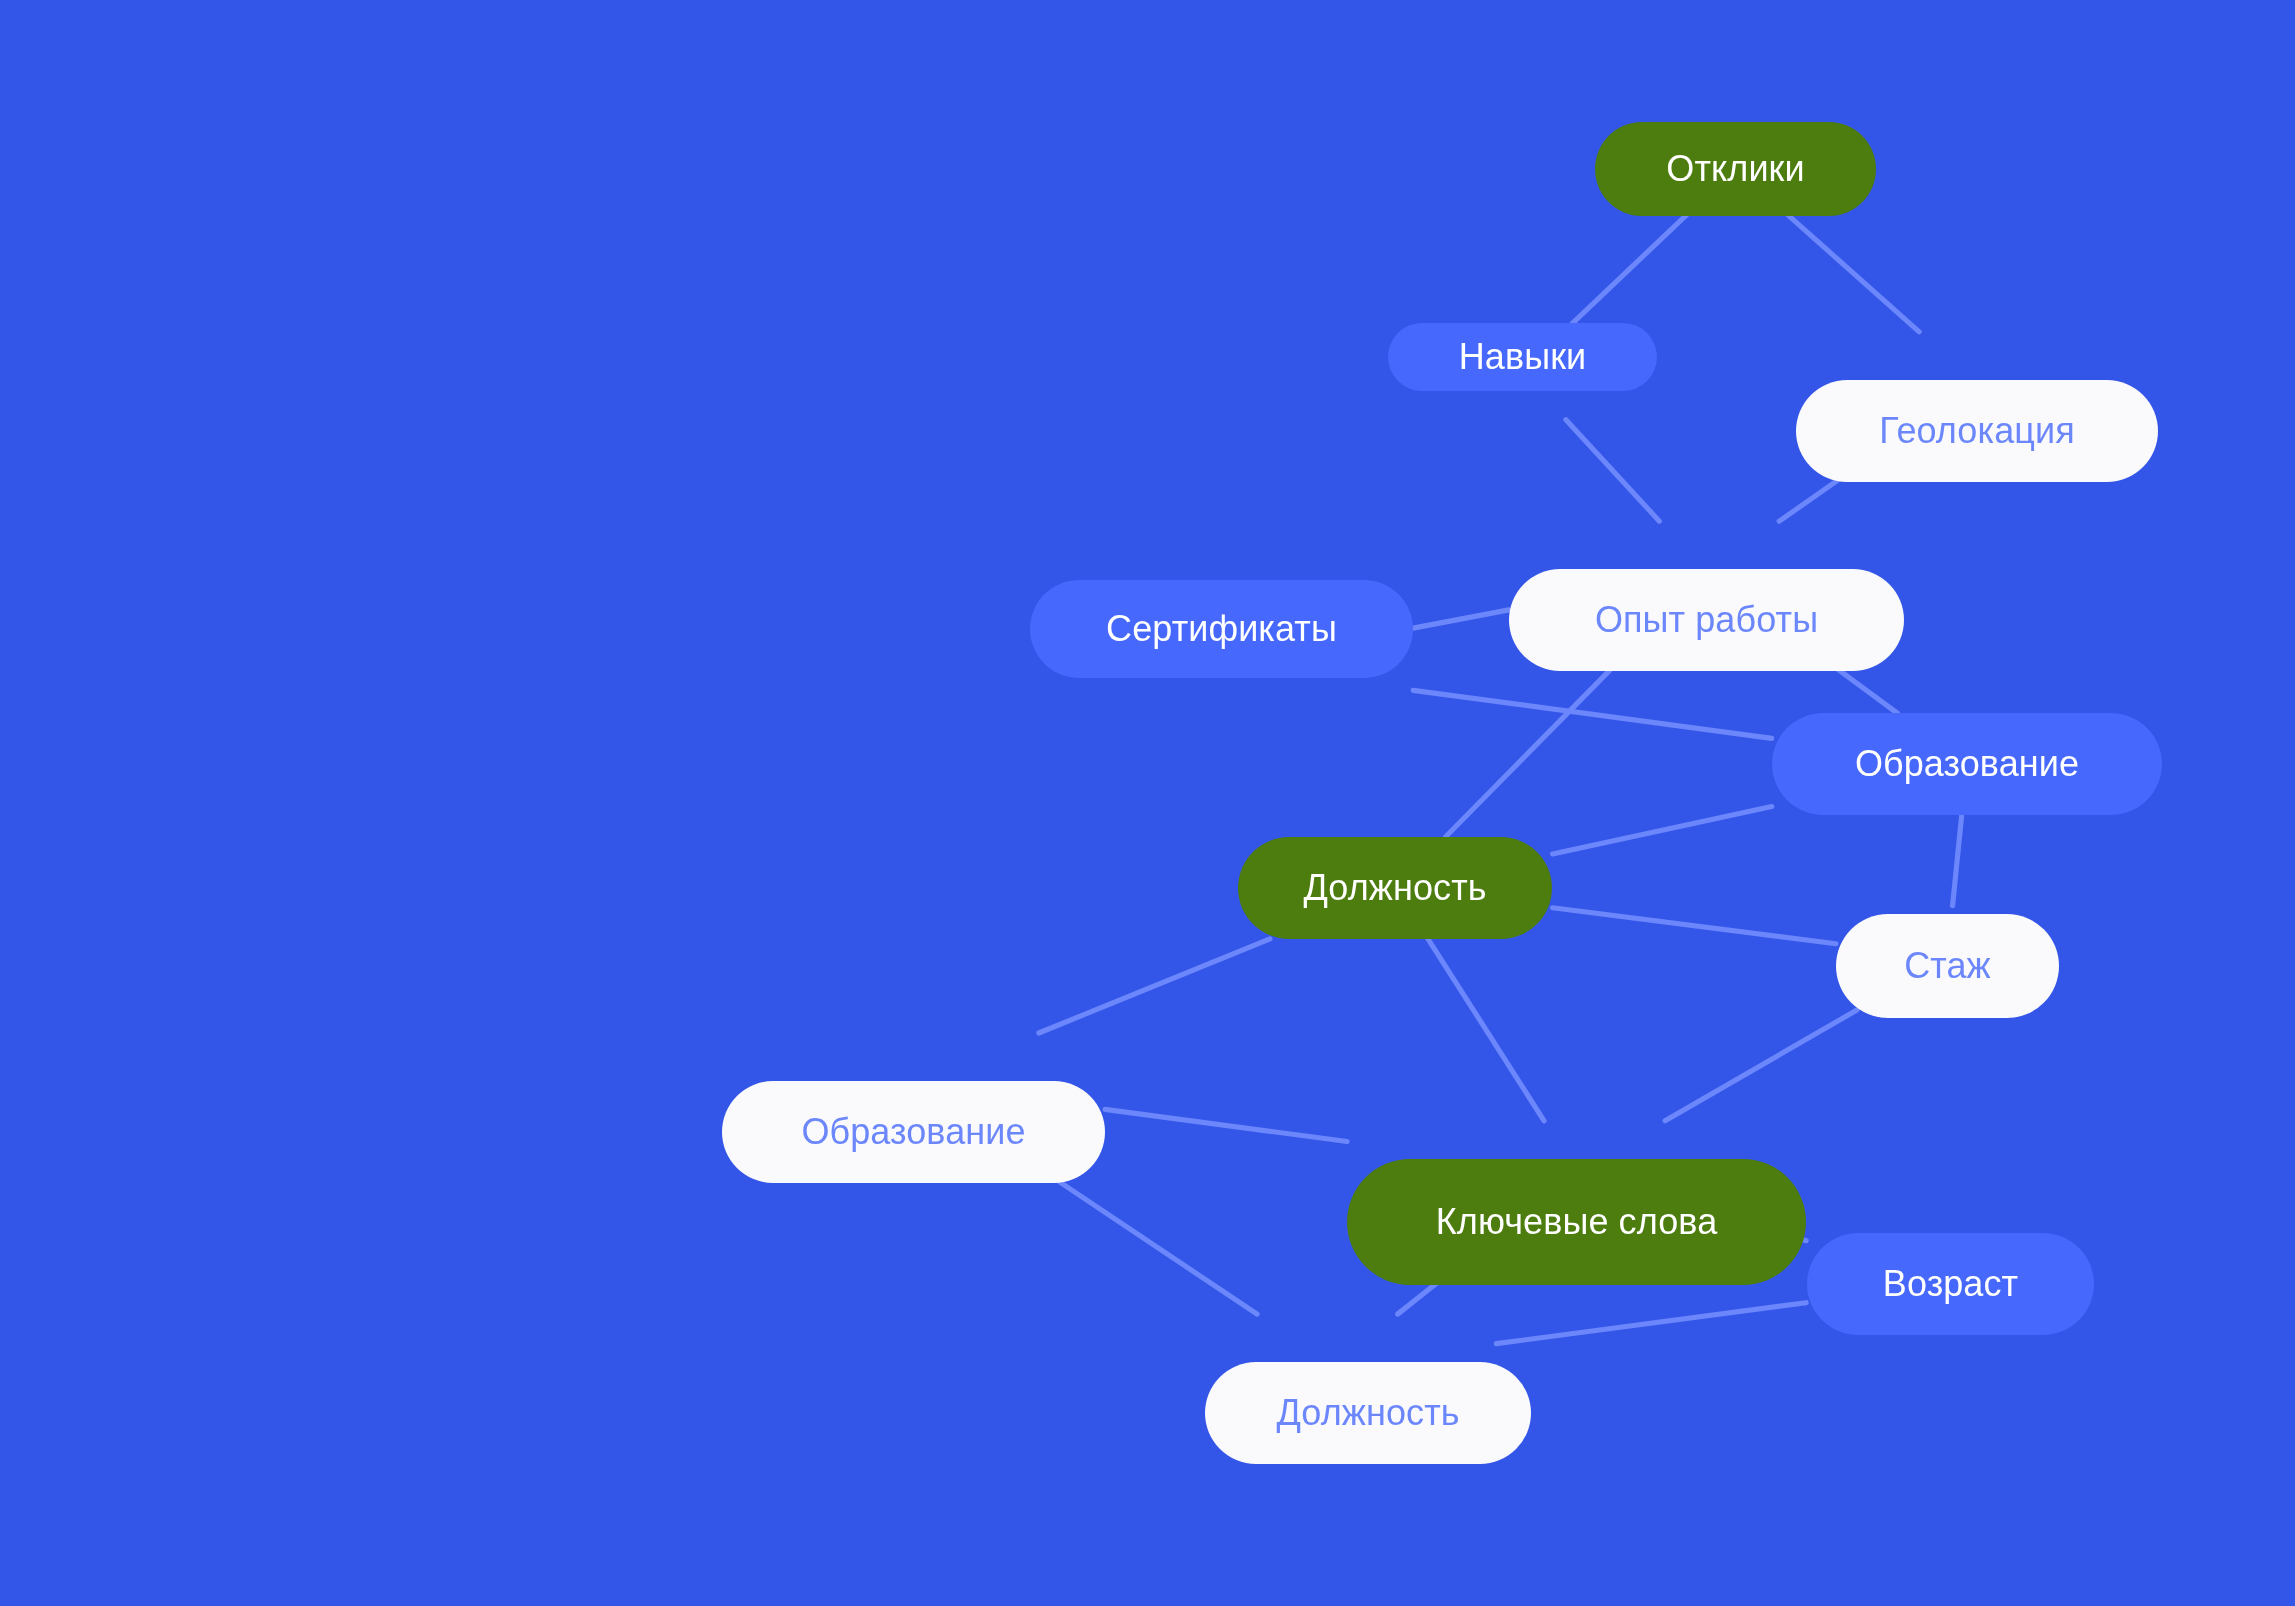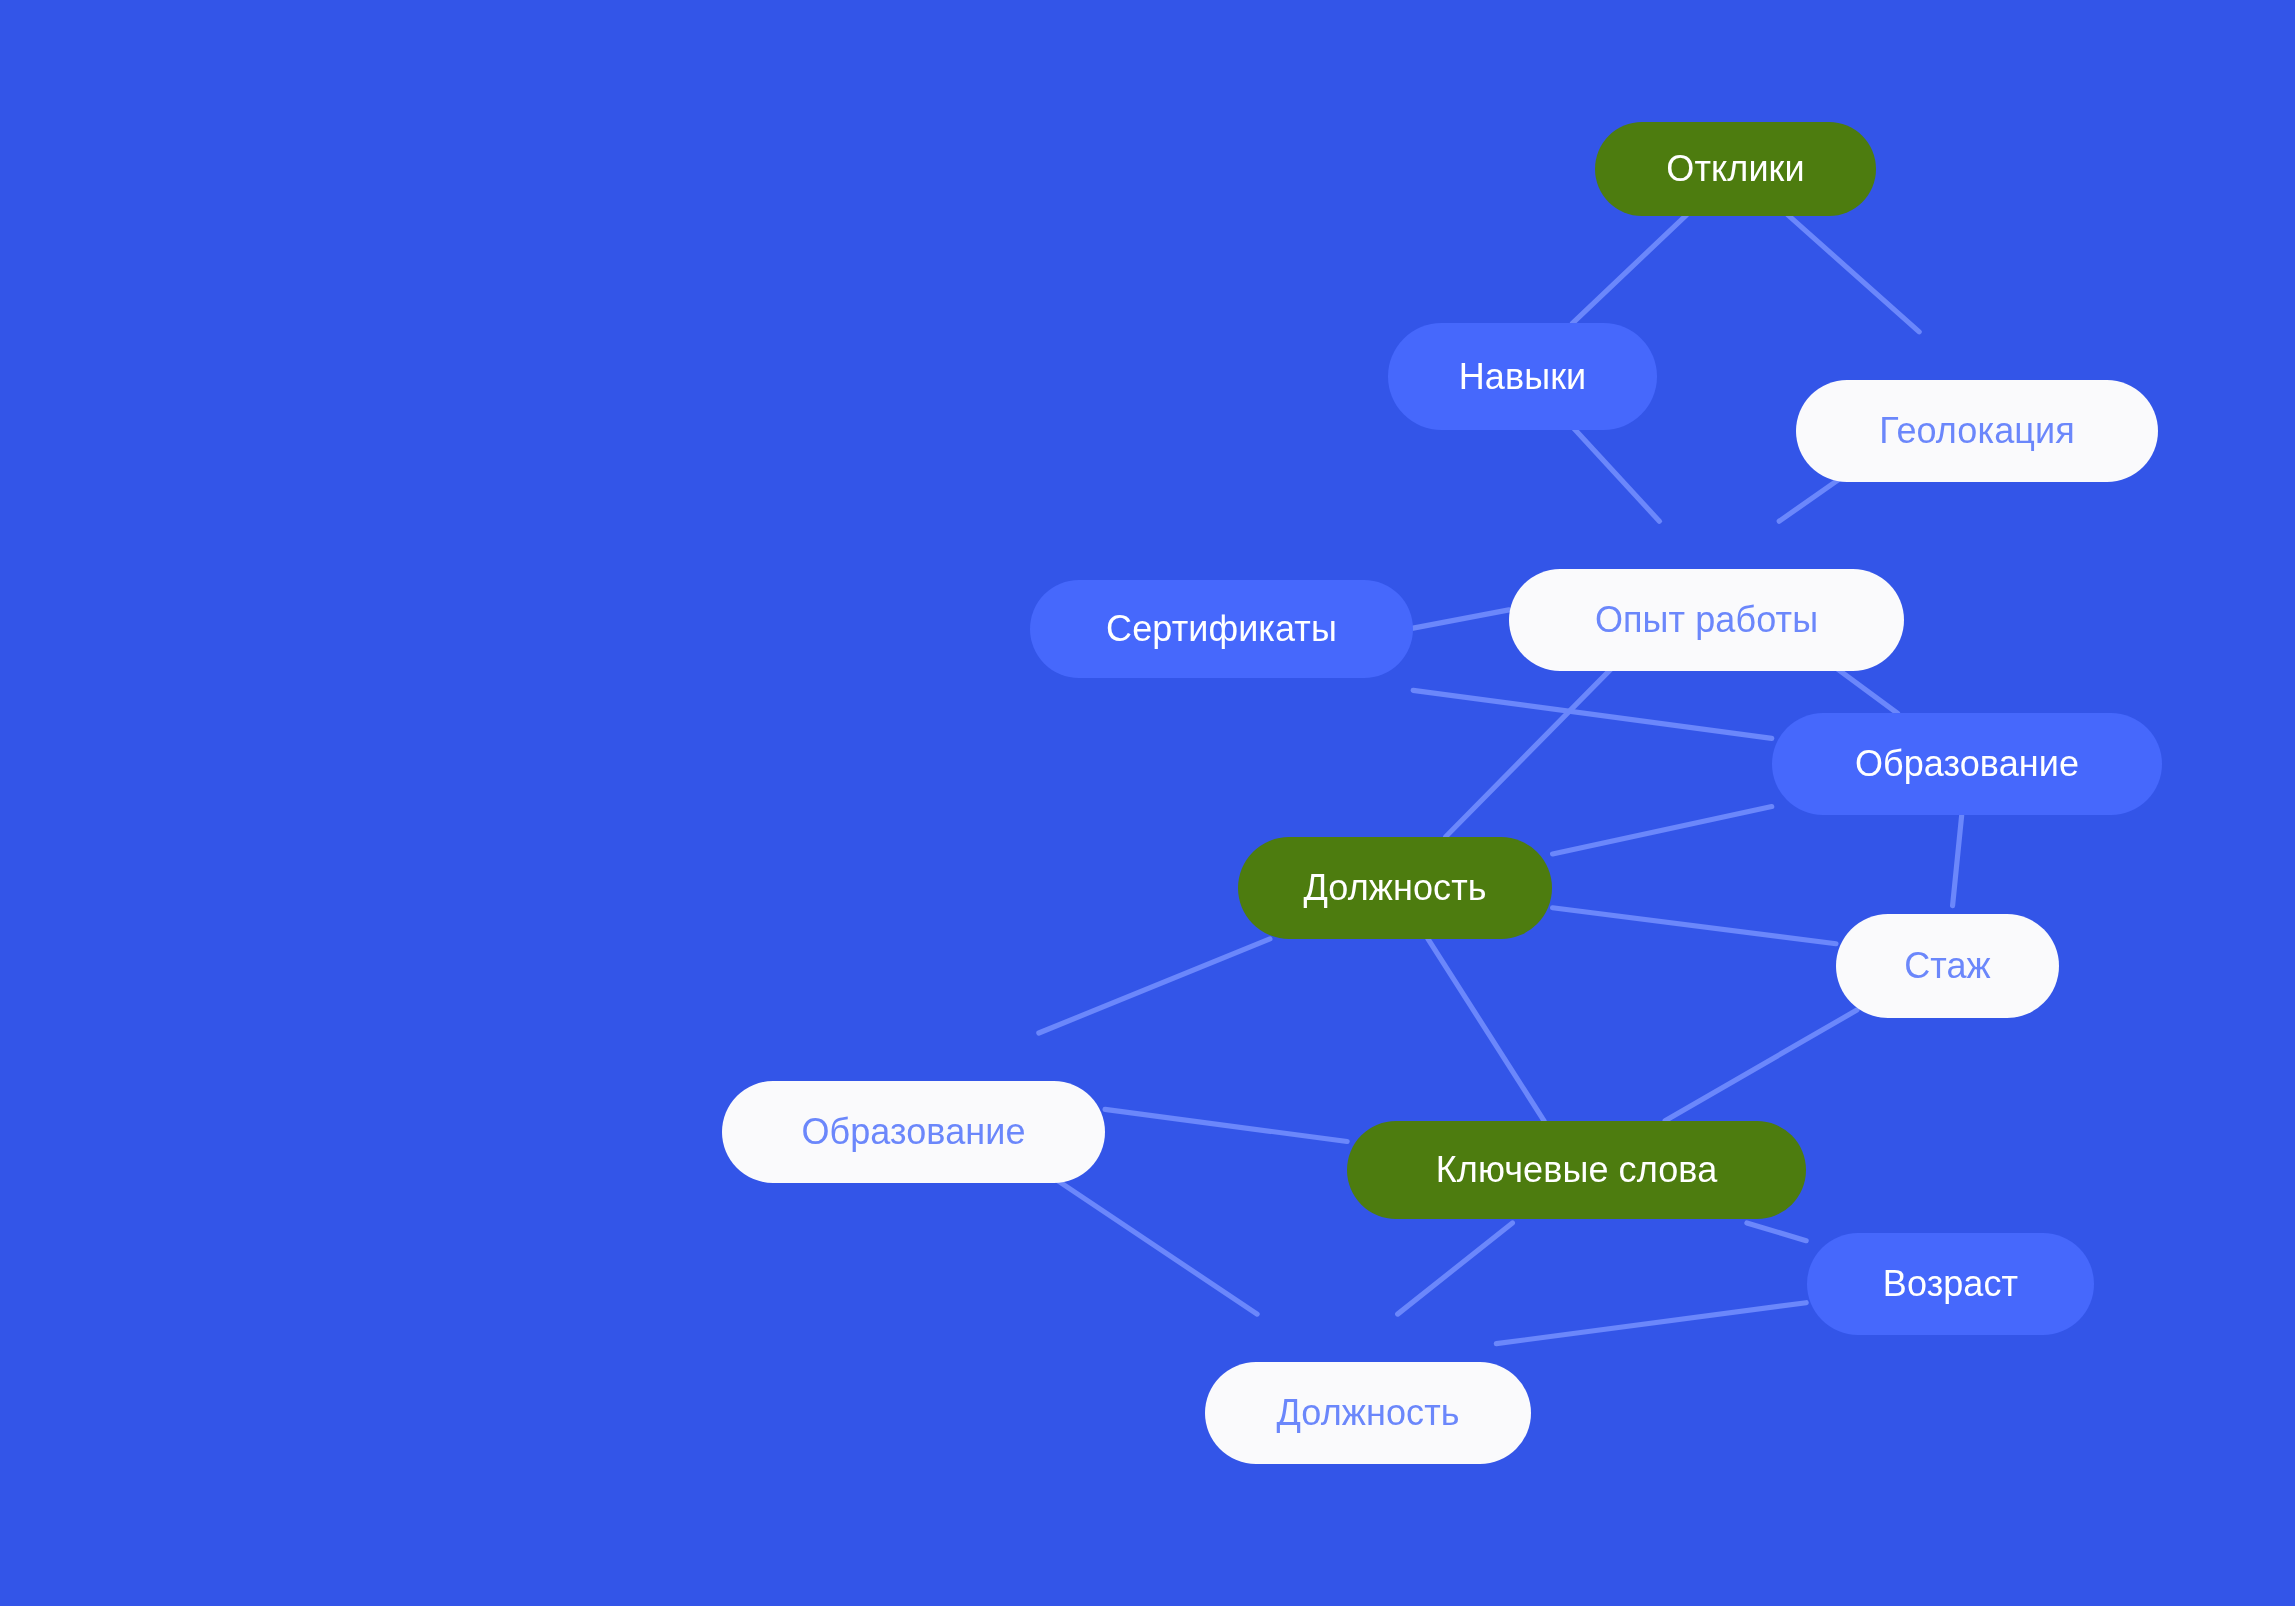--- a/index.html
+++ b/index.html
@@ -70,21 +70,21 @@
       <line x1="1926" y1="1933.2058823529412" x2="2348" y2="1989.0588235294117" stroke="#6b87fb" stroke-width="9" stroke-linecap="round"></line>
       <line x1="1724.9551020408162" y1="1978" x2="2191.044897959184" y2="2290" stroke="#6b87fb" stroke-width="9" stroke-linecap="round"></line>
       <line x1="2636.0237388724036" y1="2131" x2="2435.9762611275964" y2="2290" stroke="#6b87fb" stroke-width="9" stroke-linecap="round"></line>
       <line x1="3044.6666666666665" y1="2131" x2="3148" y2="2162" stroke="#6b87fb" stroke-width="9" stroke-linecap="round"></line>
       <line x1="2608" y1="2341.4506517690875" x2="3148" y2="2270.054003724395" stroke="#6b87fb" stroke-width="9" stroke-linecap="round"></line>
     </svg>
   <div id="node-layer">
       <div class="node v-lightblue" style="left: 1595px; top: 122px; width: 281px; height: 94px;">
         <span class="label">Отклики</span>
       </div>
-      <div class="node v-midblue" style="left: 1388px; top: 323px; width: 269px; height: 107px; justify-content: center;">
+      <div class="node v-midblue" style="left: 1388px; top: 323px; width: 269px; height: 68px; justify-content: center;">
         <span class="label">Навыки</span>
       </div>
       <div class="node v-white" style="left: 1796px; top: 332px; width: 362px; height: 102px;">
         <span class="label">Геолокация</span>
       </div>
       <div class="node v-white" style="left: 1509px; top: 521px; width: 395px; height: 102px;">
         <span class="label">Опыт работы</span>
       </div>
       <div class="node v-midblue" style="left: 1030px; top: 580px; width: 383px; height: 98px;">
         <span class="label">Сертификаты</span>
@@ -94,21 +94,21 @@
       </div>
       <div class="node v-lightblue" style="left: 1238px; top: 837px; width: 314px; height: 102px;">
         <span class="label">Должность</span>
       </div>
       <div class="node v-white" style="left: 1836px; top: 866px; width: 223px; height: 104px;">
         <span class="label">Стаж</span>
       </div>
       <div class="node v-white" style="left: 722px; top: 1033px; width: 383px; height: 102px;">
         <span class="label">Образование</span>
       </div>
-      <div class="node v-lightblue" style="left: 1347px; top: 1121px; width: 459px; height: 98px;">
+      <div class="node v-lightblue" style="left: 1347px; top: 1159px; width: 459px; height: 126px;">
         <span class="label">Ключевые слова</span>
       </div>
       <div class="node v-midblue" style="left: 1807px; top: 1233px; width: 287px; height: 102px;">
         <span class="label">Возраст</span>
       </div>
       <div class="node v-white" style="left: 1205px; top: 1314px; width: 326px; height: 102px;">
         <span class="label">Должность</span>
       </div>
     </div>
 </div>

